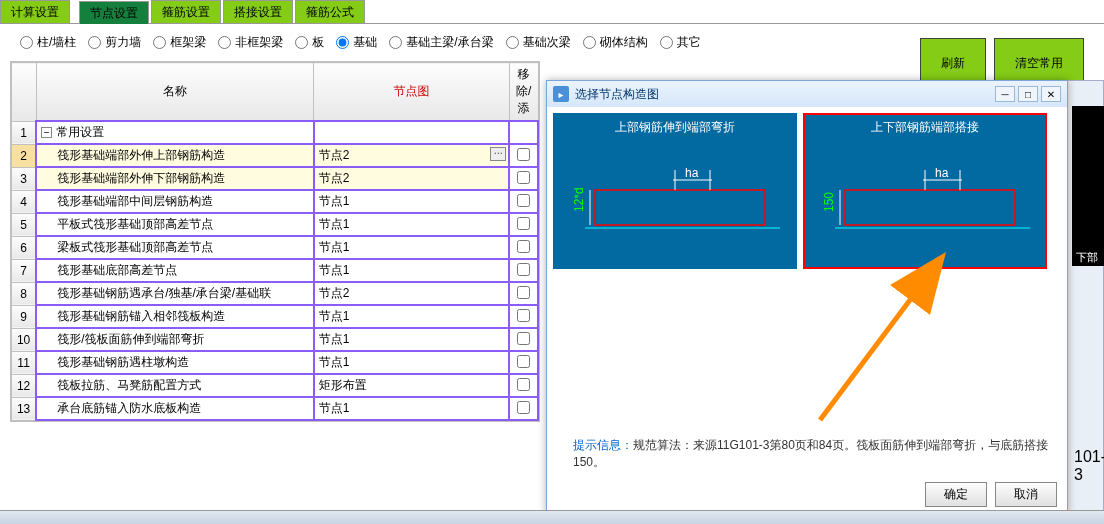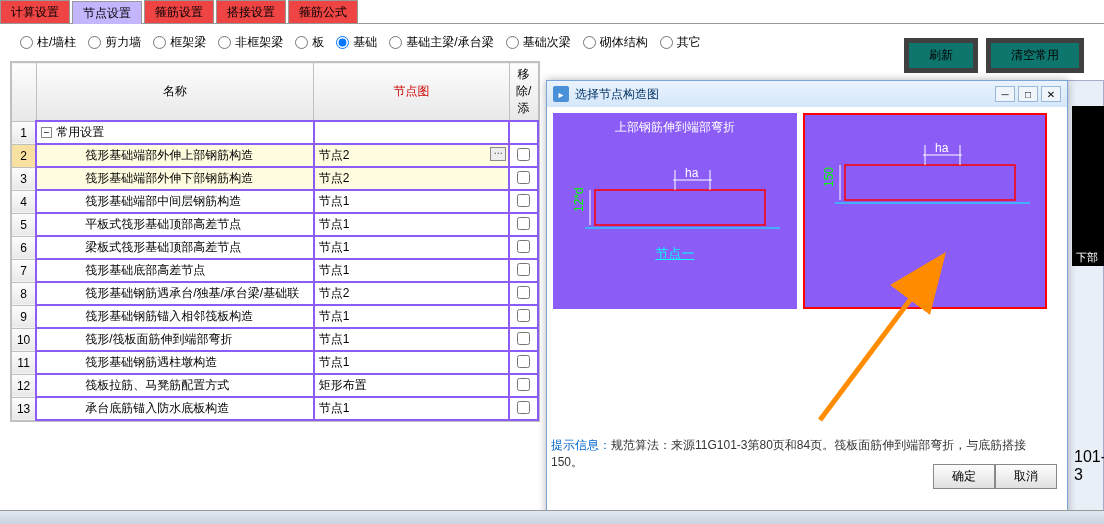--- a/index.html
+++ b/index.html
@@ -1,61 +1,61 @@
 <!DOCTYPE html>
 <html><head>
   <meta charset="utf-8">
   <style>
     * { box-sizing: border-box; margin: 0; padding: 0; font-family: "Microsoft YaHei", sans-serif; font-size: 12px; }
     body { background: #fff; width: 1104px; height: 524px; overflow: hidden; position: relative; }
     
     .tabs { display: flex; border-bottom: 1px solid #999; height: 24px; }
-    .tab { padding: 3px 10px; border: 1px solid #999; border-bottom: none; margin-right: 2px; background: #ef4444; cursor: pointer; }
-    .tab.active { background: #c4b5fd; position: relative; top: 1px; }
+    .tab { padding: 3px 10px; border: 1px solid #999; border-bottom: none; margin-right: 2px; background: #84cc16; cursor: pointer; }
+    .tab.active { background: #15803d; position: relative; top: 1px; margin-left: 7px; }
     
     .radio-row { display: flex; align-items: center; padding: 10px 20px; gap: 4px; }
     .radio-group { display: flex; align-items: center; margin-right: 8px; }
     .radio-group input { margin-right: 4px; }
     
     .btn-area { position: absolute; right: 20px; top: 38px; display: flex; gap: 8px; }
-    .btn { border: 5px solid #404040; background: #0f766e; padding: 4px 20px; cursor: pointer; }
+    .btn { border: 1px solid #404040; background: #84cc16; padding: 16px 20px; cursor: pointer; }
     
     .grid-area { display: flex; border: 1px solid #c0c0c0; margin: 0 10px; width: 530px; }
     .grid { border-collapse: collapse; width: 100%; }
     .grid th { background: linear-gradient(#fdfdfd, #e8e8e8); border: 1px solid #c0c0c0; padding: 3px; font-weight: normal; text-align: center; }
     .grid th.diagram-col { color: #c00; margin-top: 10px; }
     .grid td { border: 2px solid #8b5cf6; padding: 2px 4px; height: 18px; }
     .grid .row-num { background: linear-gradient(#fdfdfd, #e8e8e8); text-align: center; width: 24px; border: 1px solid #c0c0c0; }
     .grid .row-num.sel { background: #f8e0a0; }
     .grid tr.highlight td.name-cell, .grid tr.highlight td.diag-cell { background: #fffce0; }
     .grid tr.highlight2 td.name-cell, .grid tr.highlight2 td.diag-cell { background: #fffce0; }
     .tree-toggle { display: inline-block; width: 11px; height: 11px; border: 1px solid #888; text-align: center; line-height: 9px; margin-right: 4px; font-size: 10px; }
     .name-cell { width: 270px; }
-    .name-cell.indent { padding-left: 48px; }
+    .name-cell.indent { padding-left: 20px; }
     .diag-cell { width: 190px; position: relative; }
     .ellipsis-btn { position: absolute; right: 2px; top: 2px; width: 16px; height: 14px; border: 1px solid #888; background: #eee; text-align: center; line-height: 10px; font-size: 9px; }
     .chk-cell { text-align: center; width: 28px; }
     
     .dialog { position: absolute; left: 546px; top: 80px; width: 522px; height: 436px; border: 1px solid #7aa5d6; background: #fff; box-shadow: 0 0 8px rgba(0,0,0,0.3); }
     .dlg-title { background: linear-gradient(#eaf3fd, #d5e7fb); height: 26px; display: flex; align-items: center; padding: 0 6px; }
     .dlg-icon { width: 16px; height: 16px; background: #4a90d9; margin-right: 6px; border-radius: 2px; display:flex; align-items:center; justify-content:center; color:#fff; font-size:10px;}
     .dlg-title-text { flex: 1; color: #003366; }
     .dlg-ctrl { width: 20px; height: 16px; border: 1px solid #9bb8d9; margin-left: 3px; display: flex; align-items: center; justify-content: center; background: #f0f5fc; cursor: pointer; font-size: 10px; }
     
     .dlg-body { padding: 6px; display: flex; gap: 6px; }
-    .thumb { width: 244px; height: 196px; background: #8b5cf6; border: 2px solid transparent; position: relative; }
+    .thumb { width: 244px; height: 156px; background: #0369a1; border: 2px solid transparent; position: relative; }
     .thumb.selected { border: 2px solid #ff0000; }
     .thumb-title { color: #fff; text-align: center; padding: 4px; font-size: 12px; }
     .thumb-svg { width: 100%; height: 100px; }
     .thumb-caption { color: #00ffff; text-align: center; text-decoration: underline; padding: 2px; font-size: 13px; cursor: pointer; }
     
-    .dlg-hint { position: absolute; bottom: 44px; left: 4px; right: 10px; color: #333; }
+    .dlg-hint { position: absolute; bottom: 44px; left: 26px; right: 10px; color: #333; }
     .hint-label { color: #0066cc; }
     
-    .dlg-buttons { position: absolute; bottom: 26px; right: 10px; display: flex; gap: 0; }
+    .dlg-buttons { position: absolute; bottom: 8px; right: 10px; display: flex; gap: 8px; }
     .dlg-btn { border: 1px solid #888; background: linear-gradient(#fdfdfd, #e0e0e0); padding: 3px 18px; cursor: pointer; }
     
     .arrow { position: absolute; left: 810px; top: 250px; pointer-events: none; z-index: 10; }
     
     .bg-panel { position: absolute; left: 1066px; top: 80px; width: 38px; height: 436px; background: #e9eff7; border: 1px solid #aac; }
     .bg-strip { position: absolute; left: 1072px; top: 106px; width: 32px; height: 160px; background: #000; }
     .bg-strip-txt { position:absolute; left:1076px; top:250px; color:#fff; font-size:11px;}
     .bg-panel-txt { position:absolute; left:1074px; top:448px; font-size:16px;}
 
     .status-bar { position: absolute; bottom: 0; left: 0; right: 0; height: 14px; background: linear-gradient(#e0e8f0, #c8d4e2); border-top: 1px solid #999; }
@@ -228,22 +228,22 @@
   <div class="dlg-body" id="dlg-body">
       <div class="thumb"><div class="thumb-title">上部钢筋伸到端部弯折</div><svg class="thumb-svg" viewBox="0 0 240 100">
     <rect x="40" y="50" width="170" height="35" fill="none" stroke="#ff0000" stroke-width="1.5"></rect>
     <line x1="30" y1="88" x2="225" y2="88" stroke="#00ffff" stroke-width="1"></line>
     <line x1="120" y1="30" x2="120" y2="50" stroke="#fff" stroke-width="1"></line>
     <line x1="155" y1="30" x2="155" y2="50" stroke="#fff" stroke-width="1"></line>
     <line x1="118" y1="40" x2="157" y2="40" stroke="#fff" stroke-width="1"></line>
     <text x="130" y="37" fill="#fff" font-size="10">ha</text>
     <text x="28" y="72" fill="#00ff00" font-size="10" transform="rotate(-90 28 72)">12*d</text>
     <line x1="35" y1="50" x2="35" y2="85" stroke="#fff" stroke-width="1"></line>
-  </svg><div class="thumb-caption">节点一</div></div>
-      <div class="thumb selected"><svg class="thumb-svg" viewBox="0 0 240 100">
+  </svg></div>
+      <div class="thumb selected"><div class="thumb-title">上下部钢筋端部搭接</div><svg class="thumb-svg" viewBox="0 0 240 100">
     <rect x="40" y="50" width="170" height="35" fill="none" stroke="#ff0000" stroke-width="1.5"></rect>
     <line x1="30" y1="88" x2="225" y2="88" stroke="#00ffff" stroke-width="1"></line>
     <line x1="120" y1="30" x2="120" y2="50" stroke="#fff" stroke-width="1"></line>
     <line x1="155" y1="30" x2="155" y2="50" stroke="#fff" stroke-width="1"></line>
     <line x1="118" y1="40" x2="157" y2="40" stroke="#fff" stroke-width="1"></line>
     <text x="130" y="37" fill="#fff" font-size="10">ha</text>
     <text x="28" y="72" fill="#00ff00" font-size="10" transform="rotate(-90 28 72)">150</text>
     <line x1="35" y1="50" x2="35" y2="85" stroke="#fff" stroke-width="1"></line>
   </svg></div>
     </div>

